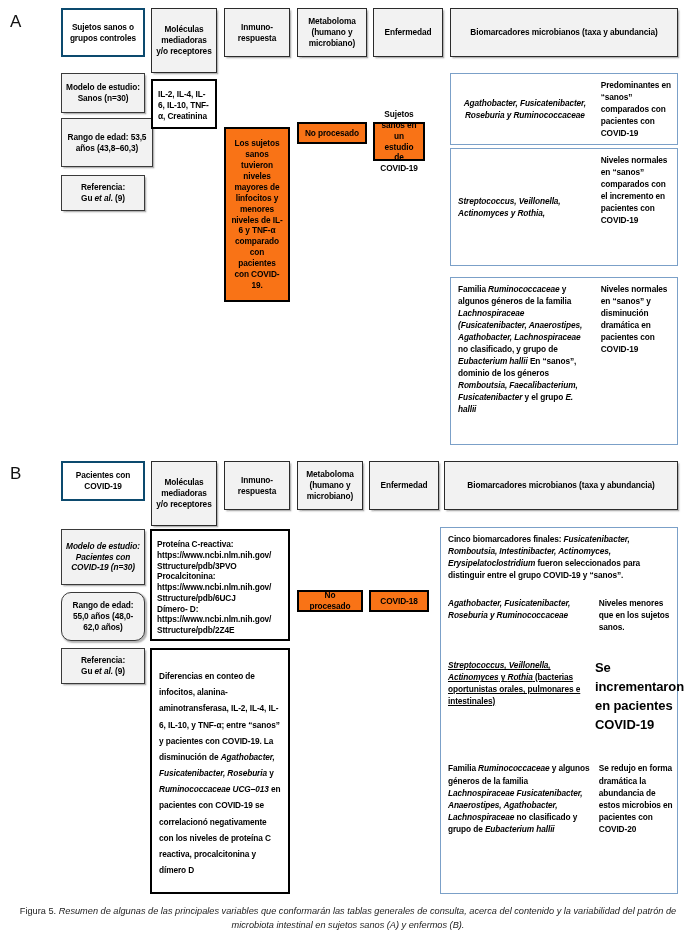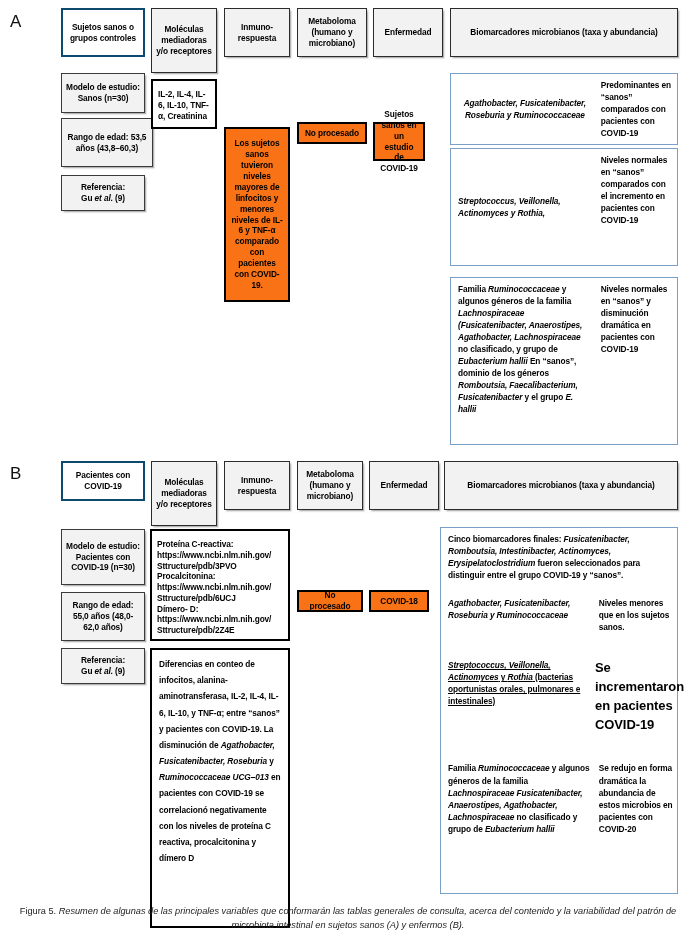--- a/index.html
+++ b/index.html
@@ -160,39 +160,39 @@
 
   <div class="panel-letter" style="left:10px;top:464px;">B</div>
 
   <div class="box hdr-strong" style="left:61px;top:461px;width:84px;height:40px;">Pacientes con COVID-19</div>
   <div class="box hdr" style="left:151px;top:461px;width:66px;height:65px;">Moléculas mediadoras y/o receptores</div>
   <div class="box hdr" style="left:224px;top:461px;width:66px;height:49px;">Inmuno-respuesta</div>
   <div class="box hdr" style="left:297px;top:461px;width:66px;height:49px;">Metaboloma (humano y microbiano)</div>
   <div class="box hdr" style="left:369px;top:461px;width:70px;height:49px;">Enfermedad</div>
   <div class="box hdr" style="left:444px;top:461px;width:234px;height:49px;">Biomarcadores microbianos (taxa y abundancia)</div>
 
-  <div class="box meta" style="left:61px;top:529px;width:84px;height:56px;">Modelo de estudio: Pacientes con COVID-19 (n=30)</div>
-  <div class="box meta" style="left:61px;top:592px;width:84px;height:49px;">Rango de edad: 55,0 años (48,0-62,0 años)</div>
+  <div class="box meta" style="left:61px;top:529px;width:84px;height:56px;font-style:italic;">Modelo de estudio: Pacientes con COVID-19 (n=30)</div>
+  <div class="box meta" style="left:61px;top:592px;width:84px;height:49px;border-radius:10px;">Rango de edad: 55,0 años (48,0-62,0 años)</div>
   <div class="box meta" style="left:61px;top:648px;width:84px;height:36px;">
     <span>Referencia:<br>Gu <span class="ital">et al.</span> (9)</span>
   </div>
 
   <div class="box blk" style="left:150px;top:529px;width:140px;height:112px;line-height:1.30;">
     <span class="ln">Proteína C-reactiva:</span>
     <span class="ln">https://www.ncbi.nlm.nih.gov/</span>
     <span class="ln">Sttructure/pdb/3PVO</span>
     <span class="ln">Procalcitonina:</span>
     <span class="ln">https://www.ncbi.nlm.nih.gov/</span>
     <span class="ln">Sttructure/pdb/6UCJ</span>
     <span class="ln">Dímero- D:</span>
     <span class="ln">https://www.ncbi.nlm.nih.gov/</span>
     <span class="ln">Sttructure/pdb/2Z4E</span>
   </div>
 
-  <div class="box blk" style="left:150px;top:648px;width:140px;height:280px;line-height:1.95;padding:6px 7px;">
+  <div class="box blk" style="left:150px;top:648px;width:140px;height:246px;line-height:1.95;padding:18px 7px;">
     <span><span>Diferencias en conteo de infocitos, alanina-aminotransferasa, IL-2, IL-4, IL-6, IL-10, y TNF-α; entre “sanos” y pacientes  con COVID-19. La disminución de </span><span class="ital">Agathobacter, Fusicatenibacter, Roseburia</span><span> y </span><span class="ital">Ruminococcaceae UCG–013</span><span> en pacientes con COVID-19 se correlacionó negativamente  con los niveles de proteína C reactiva, procalcitonina y  dímero D</span></span>
   </div>
 
   <div class="box blk-c" style="left:297px;top:542px;width:66px;height:22px;">No procesado</div>
 
   <div class="box blk-c" style="left:369px;top:542px;width:60px;height:22px;">COVID-18</div>
 
   <div class="box blu" style="left:440px;top:527px;width:238px;height:367px;display:block;">
 
     <div style="padding:5px 7px 2px 7px;font-size:8.3px;line-height:1.45;font-weight:bold;"><span>Cinco biomarcadores finales: </span><span class="ital">Fusicatenibacter,  Romboutsia,  Intestinibacter, Actinomyces, Erysipelatoclostridium</span><span> fueron seleccionados para distinguir entre el grupo COVID-19 y “sanos”.</span></div>

